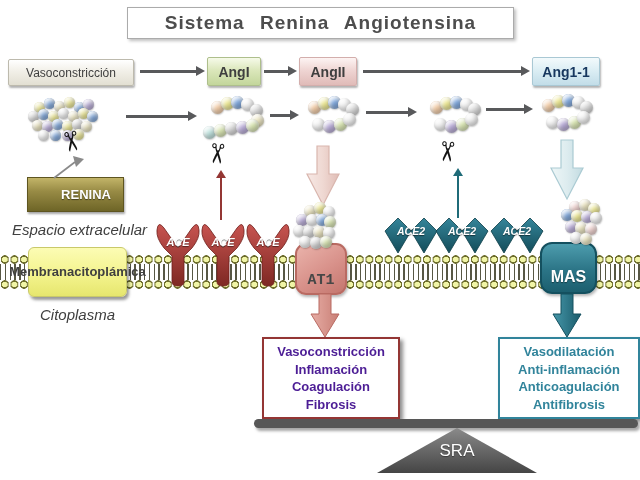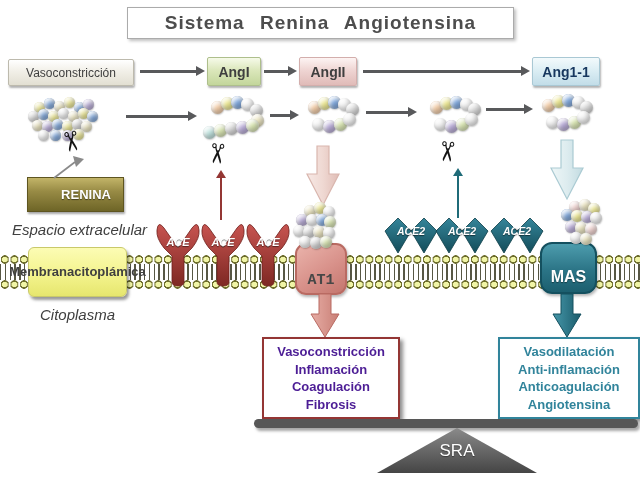--- a/index.html
+++ b/index.html
@@ -365,21 +365,21 @@
   <div class="abs outcome red">
     <div>Vasoconstricción</div>
     <div>Inflamación</div>
     <div>Coagulación</div>
     <div>Fibrosis</div>
   </div>
   <div class="abs outcome teal">
     <div>Vasodilatación</div>
     <div>Anti-inflamación</div>
     <div>Anticoagulación</div>
-    <div>Angiotensina</div>
+    <div>Antifibrosis</div>
   </div>
 
   <div class="abs beam"></div>
   <svg class="abs" style="left:372px;top:427px;" width="170" height="47" viewBox="0 0 170 47">
     <polygon points="85,1 5,46 165,46" fill="url(#gradGrayTri)"></polygon>
   </svg>
   <div class="abs sra-text">SRA</div>
 
 </div>
 

